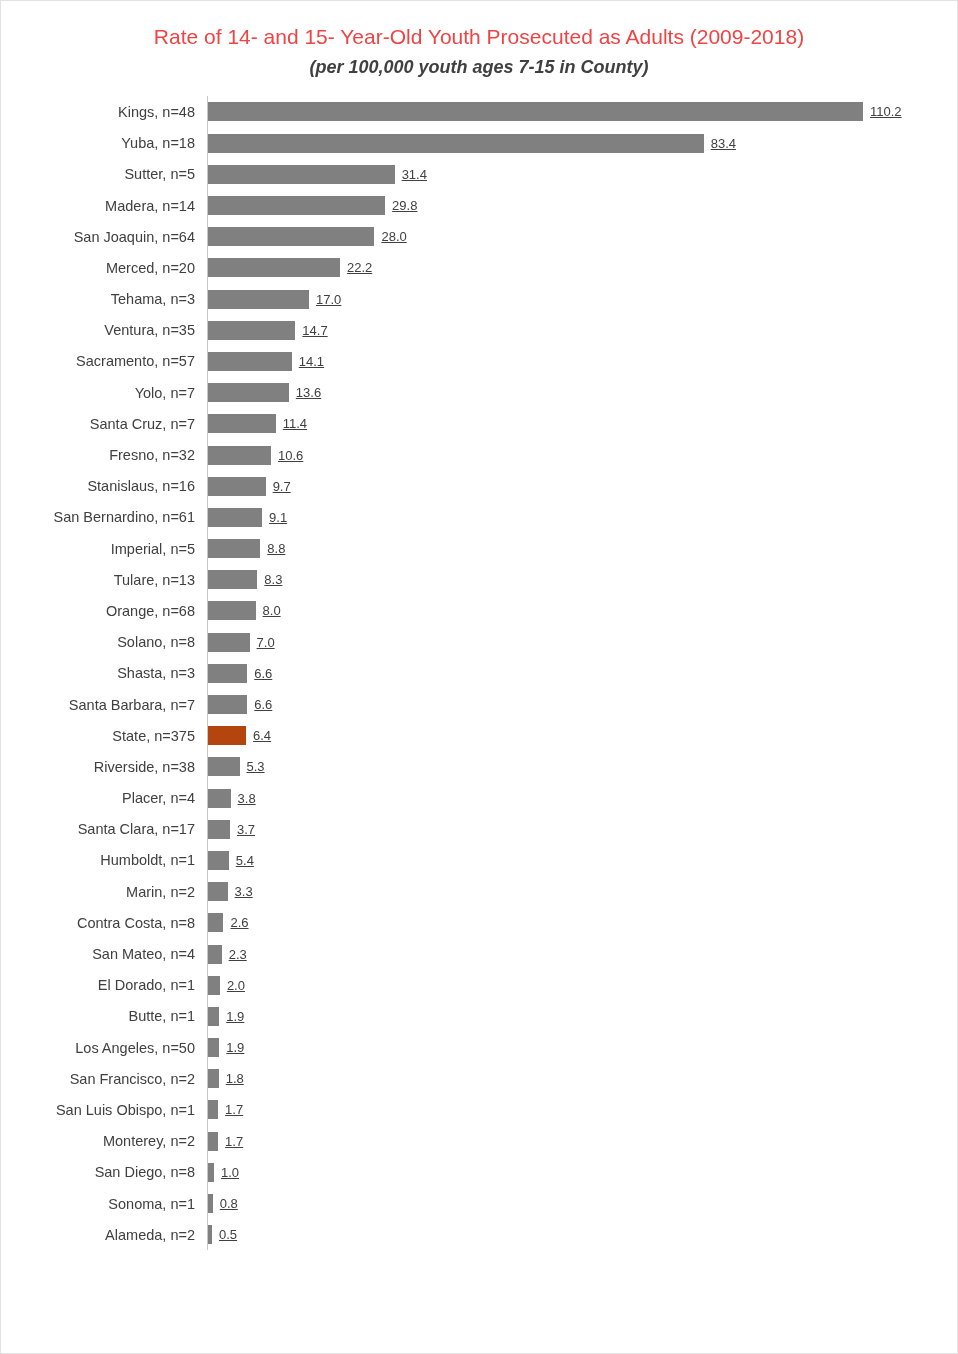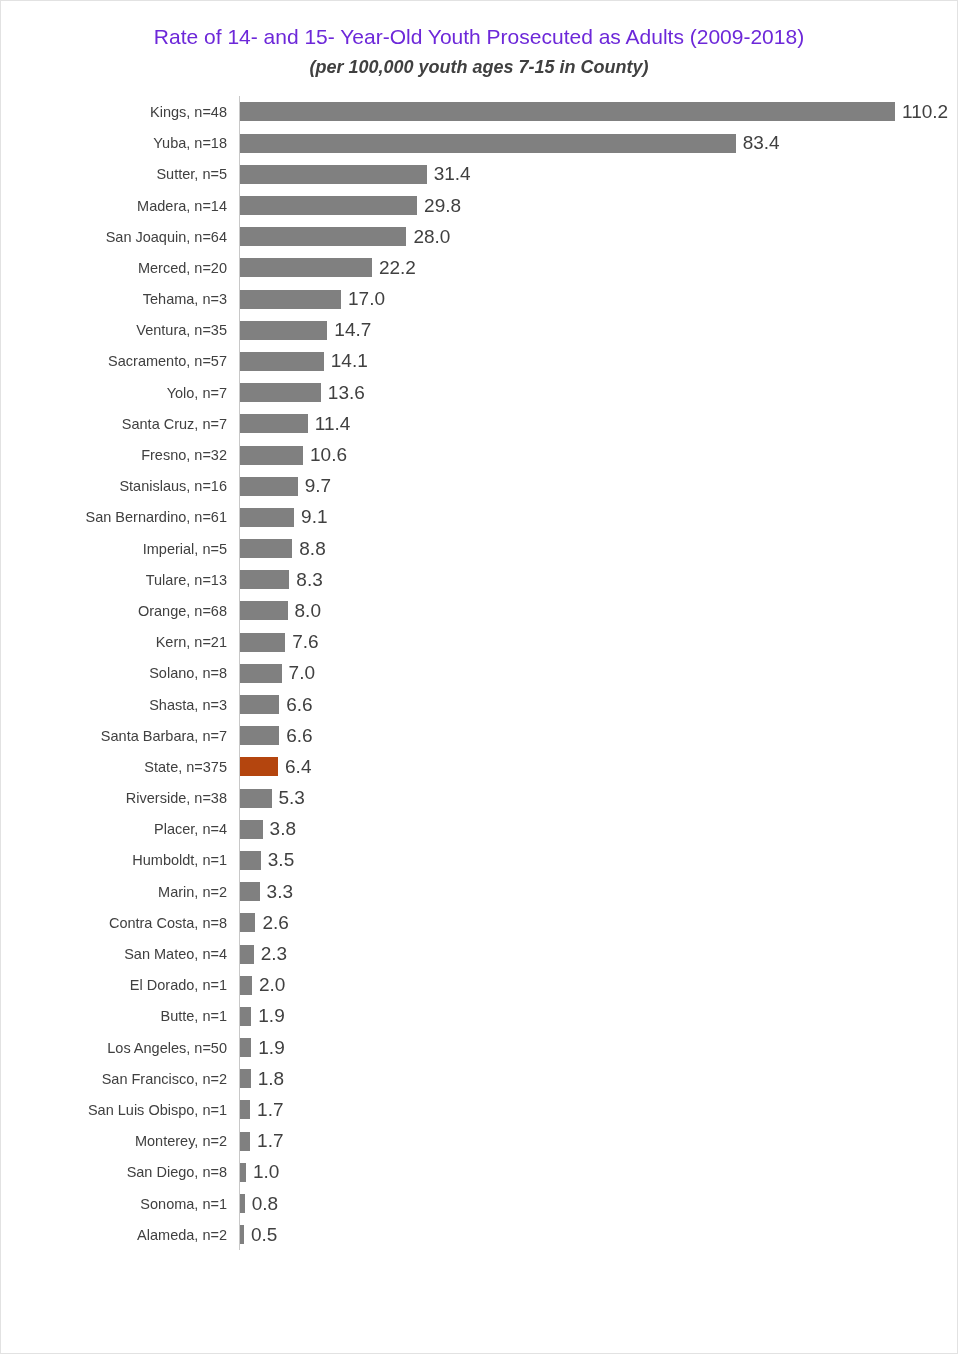--- a/index.html
+++ b/index.html
@@ -19,41 +19,40 @@
     border: 1px solid #e2e2e2;
     background: #ffffff;
     overflow: hidden;
   }
   .chart-header {
     padding-top: 22px;
     text-align: center;
   }
   .chart-title {
     font-size: 21px;
-    color: #6d28d9;
+    color: #ef4444;
     line-height: 1.35;
     margin: 0 auto;
     max-width: 790px;
     font-weight: 400;
   }
   .chart-subtitle {
     font-size: 18px;
     font-style: italic;
     font-weight: bold;
     color: #404040;
     margin-top: 6px;
   }
   .plot-area {
     position: relative;
     margin-top: 18px;
     padding-left: 0;
   }
   .rows {
     position: relative;
-    margin-left: 32px;
   }
   .row {
     display: flex;
     align-items: center;
     height: 31.2px;
   }
   .cat-label {
     width: 206px;
     min-width: 206px;
     text-align: right;
@@ -73,24 +72,25 @@
     padding-left: 0;
   }
   .bar {
     height: 19px;
     background: #808080;
   }
   .bar.highlight {
     background: #b4450e;
   }
   .bar-value {
-    font-size: 19px;
+    font-size: 13px;
     color: #404040;
     margin-left: 7px;
     white-space: nowrap;
+    text-decoration: underline;
   }
 </style>
 </head>
 <body>
 
 <div class="page">
 
   <div class="chart-header">
     <div class="chart-title">Rate of 14- and 15- Year-Old Youth Prosecuted as Adults (2009-2018)</div>
     <div class="chart-subtitle">(per 100,000 youth ages 7-15 in County)</div>
@@ -211,27 +211,20 @@
           </div>
         </div>
         <div class="row">
           <div class="cat-label">Orange, n=68</div>
           <div class="bar-zone">
             <div class="bar" style="width: 47.5499px;"></div>
             <div class="bar-value">8.0</div>
           </div>
         </div>
         <div class="row">
-          <div class="cat-label">Kern, n=21</div>
-          <div class="bar-zone">
-            <div class="bar" style="width: 45.1724px;"></div>
-            <div class="bar-value">7.6</div>
-          </div>
-        </div>
-        <div class="row">
           <div class="cat-label">Solano, n=8</div>
           <div class="bar-zone">
             <div class="bar" style="width: 41.6062px;"></div>
             <div class="bar-value">7.0</div>
           </div>
         </div>
         <div class="row">
           <div class="cat-label">Shasta, n=3</div>
           <div class="bar-zone">
             <div class="bar" style="width: 39.2287px;"></div>
@@ -260,24 +253,31 @@
           </div>
         </div>
         <div class="row">
           <div class="cat-label">Placer, n=4</div>
           <div class="bar-zone">
             <div class="bar" style="width: 22.5862px;"></div>
             <div class="bar-value">3.8</div>
           </div>
         </div>
         <div class="row">
+          <div class="cat-label">Santa Clara, n=17</div>
+          <div class="bar-zone">
+            <div class="bar" style="width: 21.9918px;"></div>
+            <div class="bar-value">3.7</div>
+          </div>
+        </div>
+        <div class="row">
           <div class="cat-label">Humboldt, n=1</div>
           <div class="bar-zone">
             <div class="bar" style="width: 20.8031px;"></div>
-            <div class="bar-value">3.5</div>
+            <div class="bar-value">5.4</div>
           </div>
         </div>
         <div class="row">
           <div class="cat-label">Marin, n=2</div>
           <div class="bar-zone">
             <div class="bar" style="width: 19.6143px;"></div>
             <div class="bar-value">3.3</div>
           </div>
         </div>
         <div class="row">

